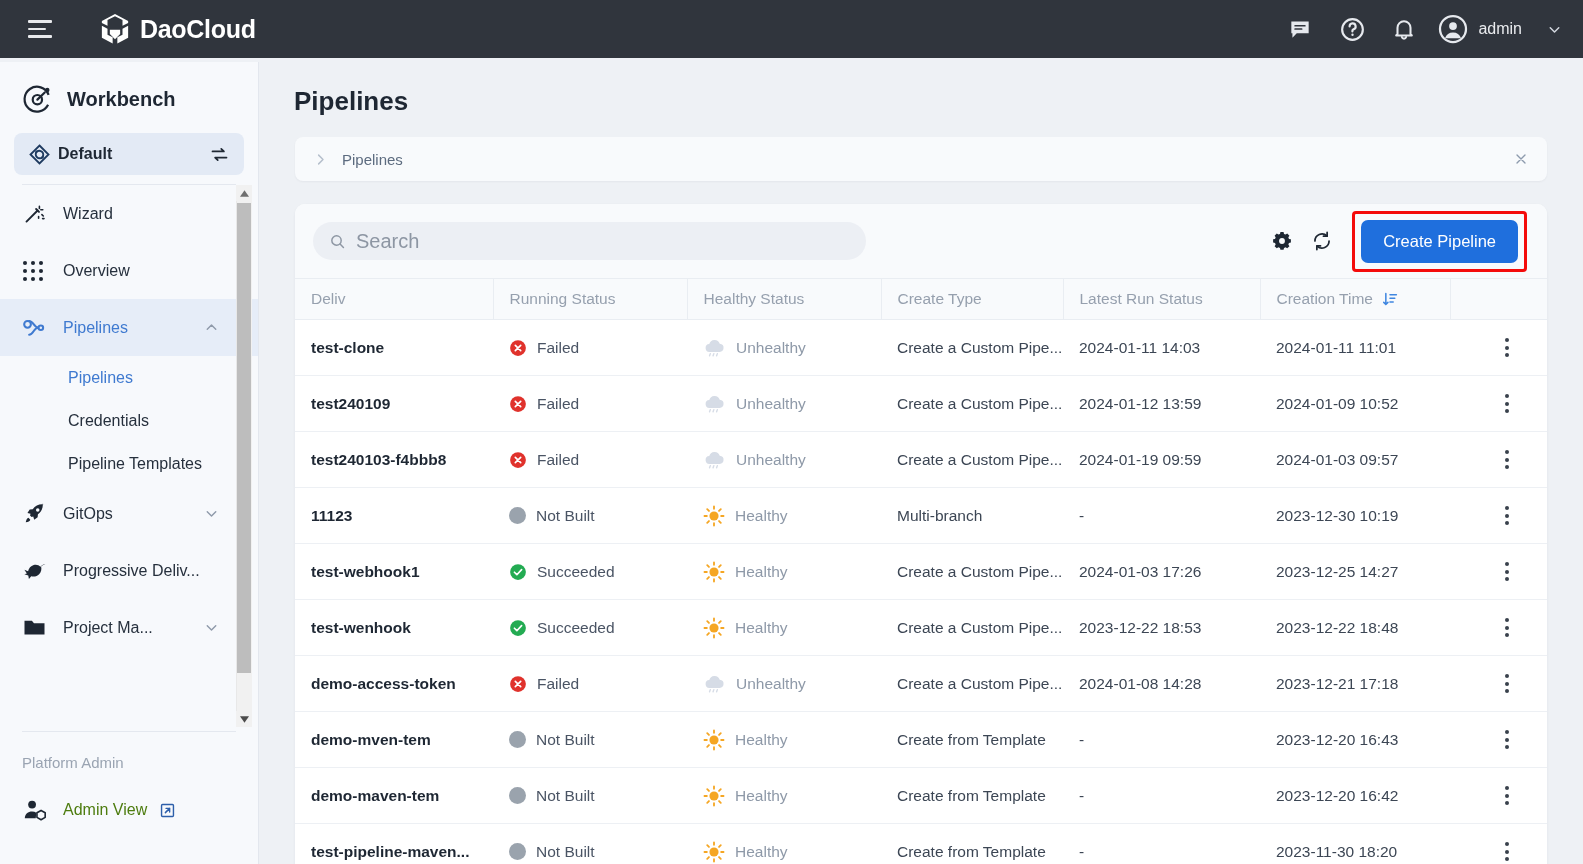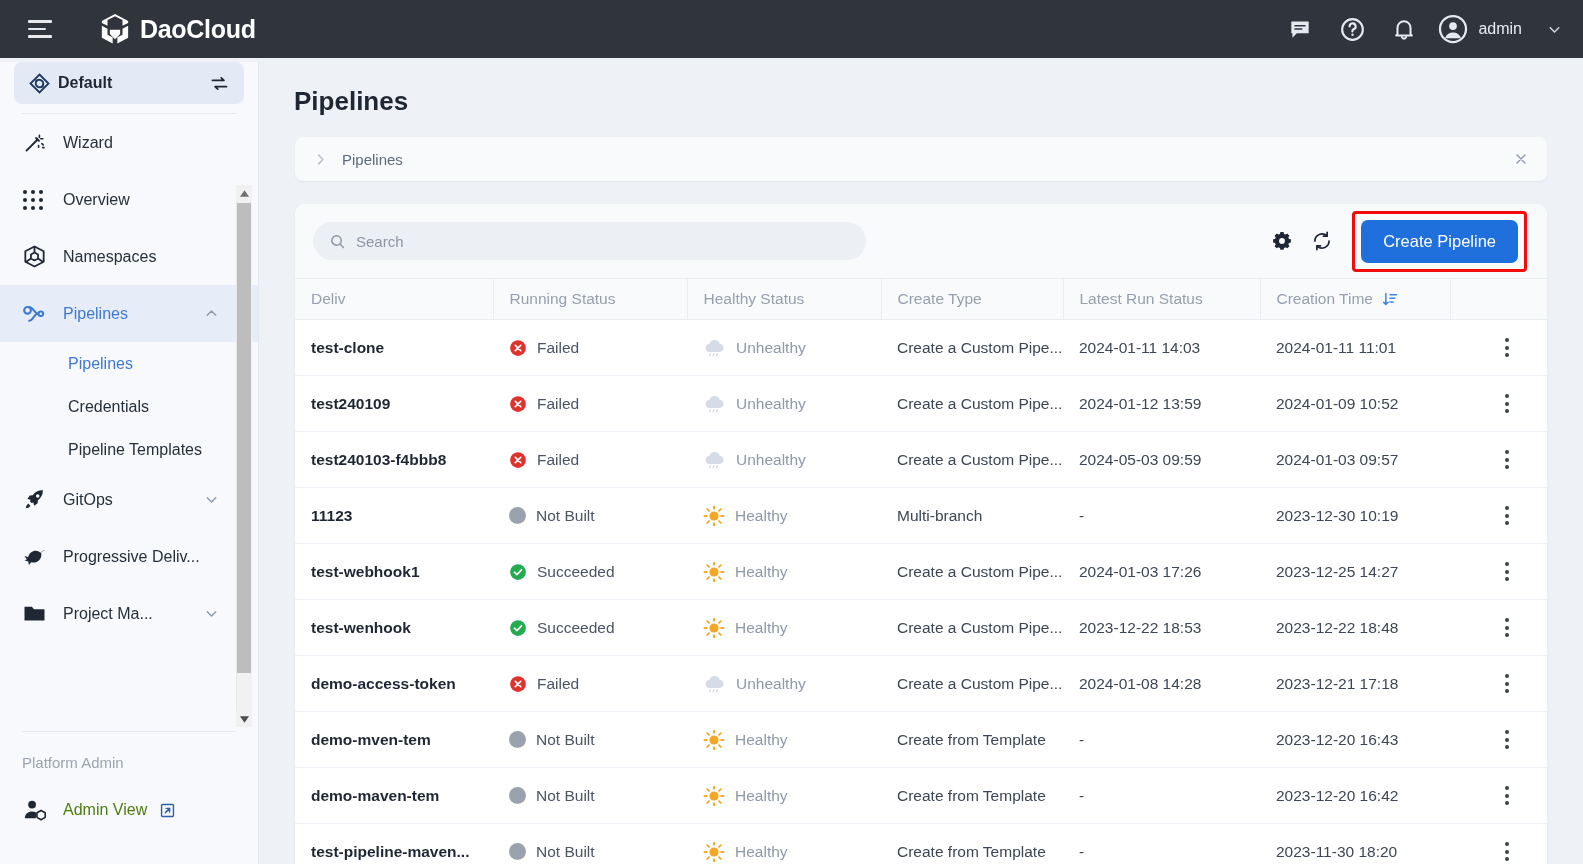--- a/index.html
+++ b/index.html
@@ -134,21 +134,21 @@
   .toolbar {
     height:74px; display:flex; align-items:center; padding: 0 20px 0 18px;
     background:#f8fafc; border-radius:10px 10px 0 0;
   }
   .search-box {
     width:553px; height:38px; background:#eceff4; border-radius:19px;
     display:flex; align-items:center; padding: 0 16px; gap:10px;
   }
   .search-box input {
     border:none; outline:none; background:transparent;
-    font-size:15px; color:#45505f; width:100%;
+    font-size:20px; color:#45505f; width:100%;
     font-family:"Liberation Sans", sans-serif;
   }
   .search-box input::placeholder { color:#8d96a3; }
 
   .toolbar-right { margin-left:auto; display:flex; align-items:center; gap:0; }
   .tb-act { width:40px; height:40px; display:flex; align-items:center; justify-content:center; cursor:pointer;}
   .create-wrap {
     border:3px solid #f40b0b; border-radius:4px; padding:6px;
     margin-left:10px;
   }
@@ -233,20 +233,29 @@
         <svg width="17" height="17" viewBox="0 0 24 24" fill="none" stroke="#d2d7df" stroke-width="2.1" stroke-linecap="round" stroke-linejoin="round">
             <path d="M6 9.5l6 6 6-6"></path>
           </svg>
       </span>
     </div>
   </div>
 </div>
 
 <div class="sidebar">
 
+  <div class="wb-header">
+    <svg width="31" height="31" viewBox="0 0 24 24" fill="none" stroke="#1e2733" stroke-width="1.7">
+      <path d="M20.6 8.4A9.6 9.6 0 1 0 20.2 16"></path>
+      <path d="M11.9 12.1L17.6 6.6" stroke-linecap="round"></path>
+      <circle cx="19.6" cy="4.6" r="1.7" fill="#1e2733" stroke="none"></circle>
+      <circle cx="11.9" cy="12.1" r="3.6"></circle>
+    </svg>
+    <div class="wb-title">Workbench</div>
+  </div>
 
   <div class="default-row">
     <svg width="23" height="23" viewBox="0 0 24 24">
       <path d="M12 2.6 21.4 12 12 21.4 2.6 12Z" fill="none" stroke="#1e3a5f" stroke-width="1.9"></path>
       <path d="M8.6 9.3a4.2 4.2 0 0 1 6.1 0 4.2 4.2 0 0 1 0 5.8" fill="none" stroke="#1e3a5f" stroke-width="2.1" stroke-linecap="round"></path>
       <path d="M15.4 14.7a4.2 4.2 0 0 1-6.1 0 4.2 4.2 0 0 1 0-5.8" fill="none" stroke="#1e3a5f" stroke-width="2.1" stroke-linecap="round"></path>
     </svg>
     <div class="default-label">Default</div>
     <span class="default-switch">
       <svg width="21" height="21" viewBox="0 0 24 24" fill="none" stroke="#1e2733" stroke-width="2" stroke-linecap="round" stroke-linejoin="round">
@@ -280,30 +289,20 @@
             <circle cx="11" cy="11" r="2.05"></circle>
             <circle cx="19" cy="11" r="2.05"></circle>
           <circle cx="3" cy="19" r="2.05"></circle>
             <circle cx="11" cy="19" r="2.05"></circle>
             <circle cx="19" cy="19" r="2.05"></circle>
         </svg>
       </span>
       <span class="lbl">Overview</span>
     </div>
 
-    <div class="nav-item">
-      <span class="ico">
-        <svg width="25" height="25" viewBox="0 0 24 24" fill="none" stroke="#1e2733" stroke-width="1.7" stroke-linejoin="round">
-          <path d="M12 2.4 20.8 7v10L12 21.6 3.2 17V7Z"></path>
-          <path d="M12 8.2 15.4 10v4L12 15.8 8.6 14v-4Z"></path>
-          <path d="M12 2.4v5.8M15.4 14l4.6 3M8.6 14l-4.6 3"></path>
-        </svg>
-      </span>
-      <span class="lbl">Namespaces</span>
-    </div>
 
     <div class="nav-item active">
       <span class="ico">
         <svg width="26" height="26" viewBox="0 0 24 24" fill="none" stroke="#3f7ad0" stroke-width="1.9" stroke-linecap="round">
           <path d="M6.6 5.5c4 0 4.2 6 8.2 6"></path>
           <path d="M6.6 18.2c4 0 4.2-6.4 8.2-6.4"></path>
           <circle cx="5.1" cy="8.6" r="3.1"></circle>
           <circle cx="17.4" cy="11.8" r="2.1"></circle>
         </svg>
       </span>
@@ -574,21 +573,21 @@
             <span>
                   <svg width="23" height="20" viewBox="0 0 24 21">
                     <path d="M7 14.6a4.1 4.1 0 0 1-.5-8.2 5.7 5.7 0 0 1 11-.4 3.9 3.9 0 0 1-.6 8.6z" fill="#d6dce6"></path>
                     <path d="M7.6 16.4l-.8 2.3M11.3 16.4l-.8 2.3M15 16.4l-.8 2.3" stroke="#d6dce6" stroke-width="1.5" stroke-linecap="round"></path>
                   </svg>
                 </span>
             <span class="st-muted">Unhealthy</span>
               </span>
             </td>
           <td>Create a Custom Pipe...</td>
-          <td>2024-05-03 09:59</td>
+          <td>2024-01-19 09:59</td>
           <td>2024-01-03 09:57</td>
           <td class="col-actions">
               <span class="kebab">
                 <i></i>
                 <i></i>
                 <i></i>
               </span>
             </td>
         </tr>
 

